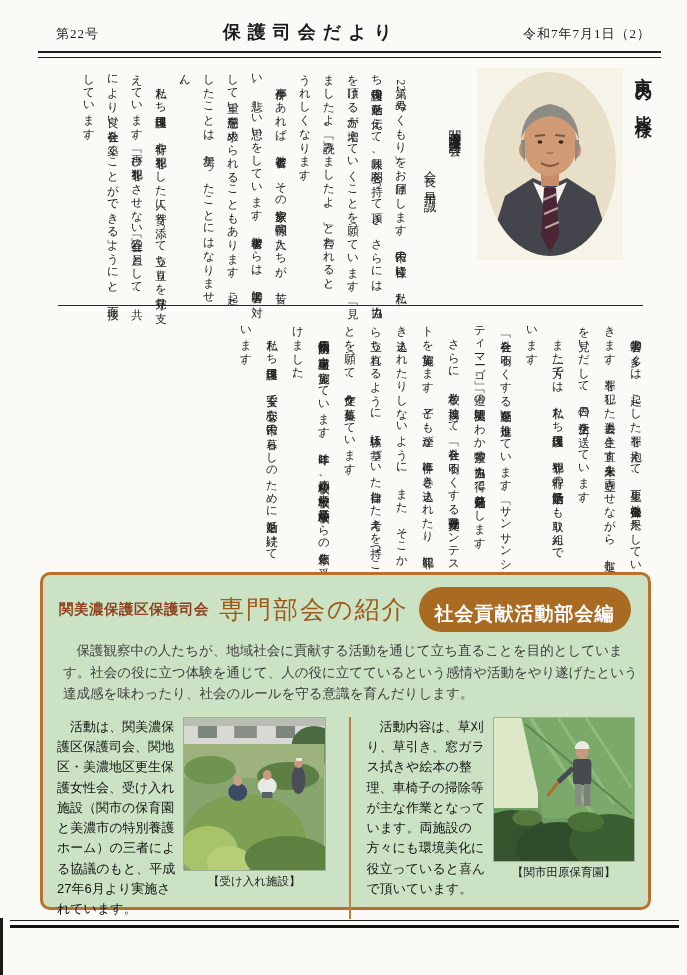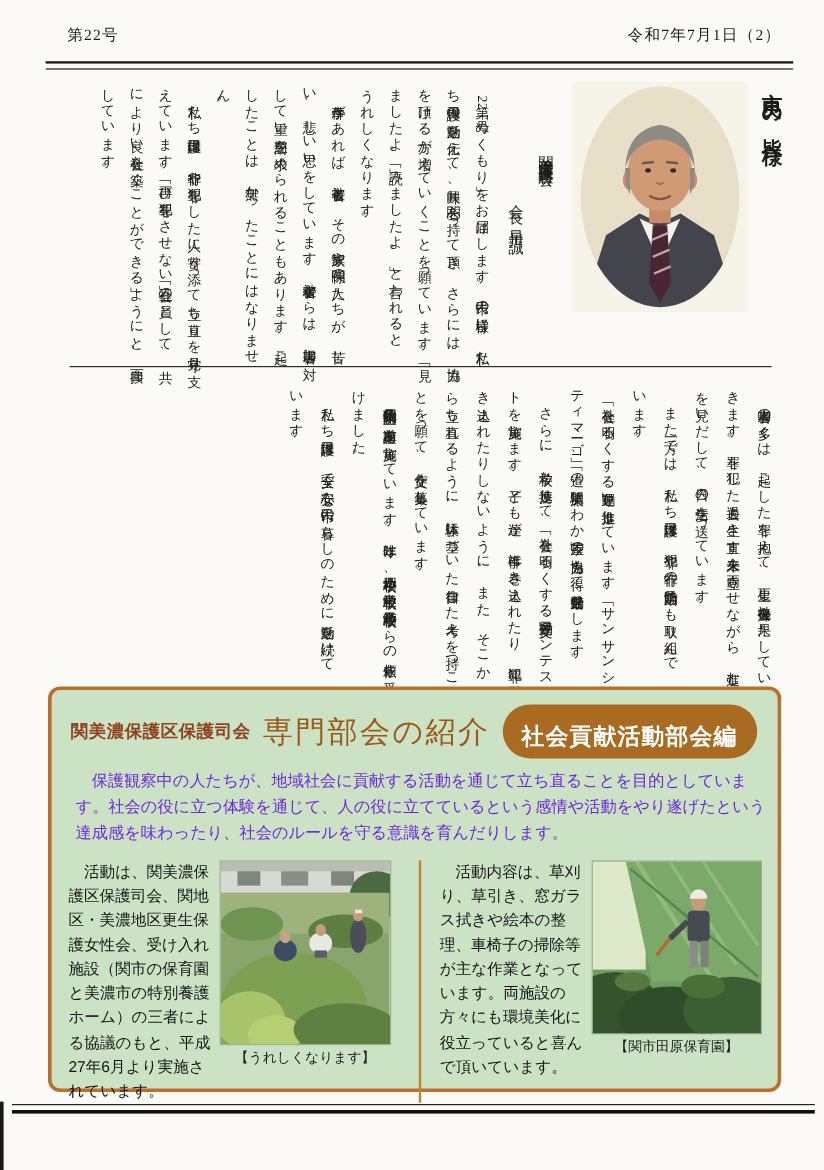--- a/index.html
+++ b/index.html
@@ -37,21 +37,21 @@
     writing-mode:vertical-rl;font-size:11.5px;line-height:26px;letter-spacing:0.5px;}
   
   .feature{position:absolute;top:572px;left:40px;right:36px;height:338px;
     background:#cbe3c4;border:3px solid #b96f2e;border-radius:10px;
     font-family:"Liberation Sans",sans-serif;box-sizing:border-box;}
   .g-head{display:flex;align-items:center;gap:10px;padding:12px 10px 4px 16px;}
   .g-org{font-size:14.5px;font-weight:bold;color:#8f421e;letter-spacing:0.5px;white-space:nowrap;}
   .g-heading{font-size:25px;font-weight:normal;color:#9c5a1a;letter-spacing:2px;white-space:nowrap;}
   .g-badge{background:#a96a22;color:#ffffff;font-size:19px;font-weight:bold;
     padding:14px 16px 5px;border-radius:24px;letter-spacing:1px;white-space:nowrap;}
-  .g-intro{font-size:13.5px;line-height:1.6;color:#6d28d9;
+  .g-intro{font-size:13.5px;line-height:1.6;color:#404040;
     padding:4px 8px 8px 20px;text-indent:1em;}
   .g-cols{display:flex;padding:4px 8px 0 8px;}
   .g-col{flex:1;display:flex;gap:7px;padding:0 6px;align-items:flex-start;justify-content:flex-end;}
   .g-col-right{border-left:2px solid #c08136;margin-left:18px;padding-left:16px;}
   .g-text{width:120px;flex:0 0 120px;font-size:13px;line-height:1.56;
     text-indent:1em;color:#141414;}
   .g-photo{flex:1;display:flex;flex-direction:column;align-items:center;}
   .ph{width:100%;border:1px solid #9ab48e;}
   .ph svg{display:block;width:100%;height:100%;}
   .ph-left{height:152px;}
@@ -60,20 +60,21 @@
   
   .rule-double-bottom{position:absolute;top:920px;left:10px;right:8px;height:4px;
     border-top:1.5px solid #222;border-bottom:3px solid #111;}
   .scan-mark{position:absolute;left:0;top:918px;width:3px;height:57px;background:#1a1a1a;}
 </style>
 </head>
 <body>
 
 <div class="header">
   <span class="h-issue">第22号</span>
+  <span class="h-title">保護司会だより</span>
   <span class="h-date">令和7年7月1日（2）</span>
 </div>
 <div class="rule-double-top"></div>
 
 <div class="sec1">
   <div class="s1-title">市民の皆様へ</div>
 
   <div class="portrait">
     <svg viewBox="0 0 146 192">
       <rect x="0" y="0" width="146" height="192" fill="#f6f3e8"></rect>
@@ -163,21 +164,21 @@
             <ellipse cx="62" cy="74" rx="11" ry="9" fill="#3c4a66"></ellipse>
             <circle cx="62" cy="63" r="5" fill="#caa184"></circle>
             <ellipse cx="96" cy="68" rx="11" ry="9" fill="#e8e8e4"></ellipse>
             <circle cx="96" cy="57" r="5" fill="#c69a7c"></circle>
             <rect x="90" y="74" width="12" height="6" fill="#5a5e66"></rect>
             <ellipse cx="132" cy="62" rx="8" ry="14" fill="#4a4e58"></ellipse>
             <circle cx="132" cy="45" r="5" fill="#c69a7c"></circle>
             <rect x="129" y="40" width="7" height="3" fill="#e9e7e0"></rect>
           </svg>
         </div>
-        <div class="g-caption">【うれしくなります】</div>
+        <div class="g-caption">【受け入れ施設】</div>
       </div>
     </div>
 
     <div class="g-col g-col-right">
       <div class="g-text">活動内容は、草刈り、草引き、窓ガラス拭きや絵本の整理、車椅子の掃除等が主な作業となっています。両施設の方々にも環境美化に役立っていると喜んで頂いています。</div>
       <div class="g-photo">
         <div class="ph ph-right">
           <svg viewBox="0 0 153 143" preserveAspectRatio="none">
             <rect width="153" height="143" fill="#6f9e62"></rect>
             <rect x="0" y="0" width="48" height="90" fill="#dcE8c8"></rect>

